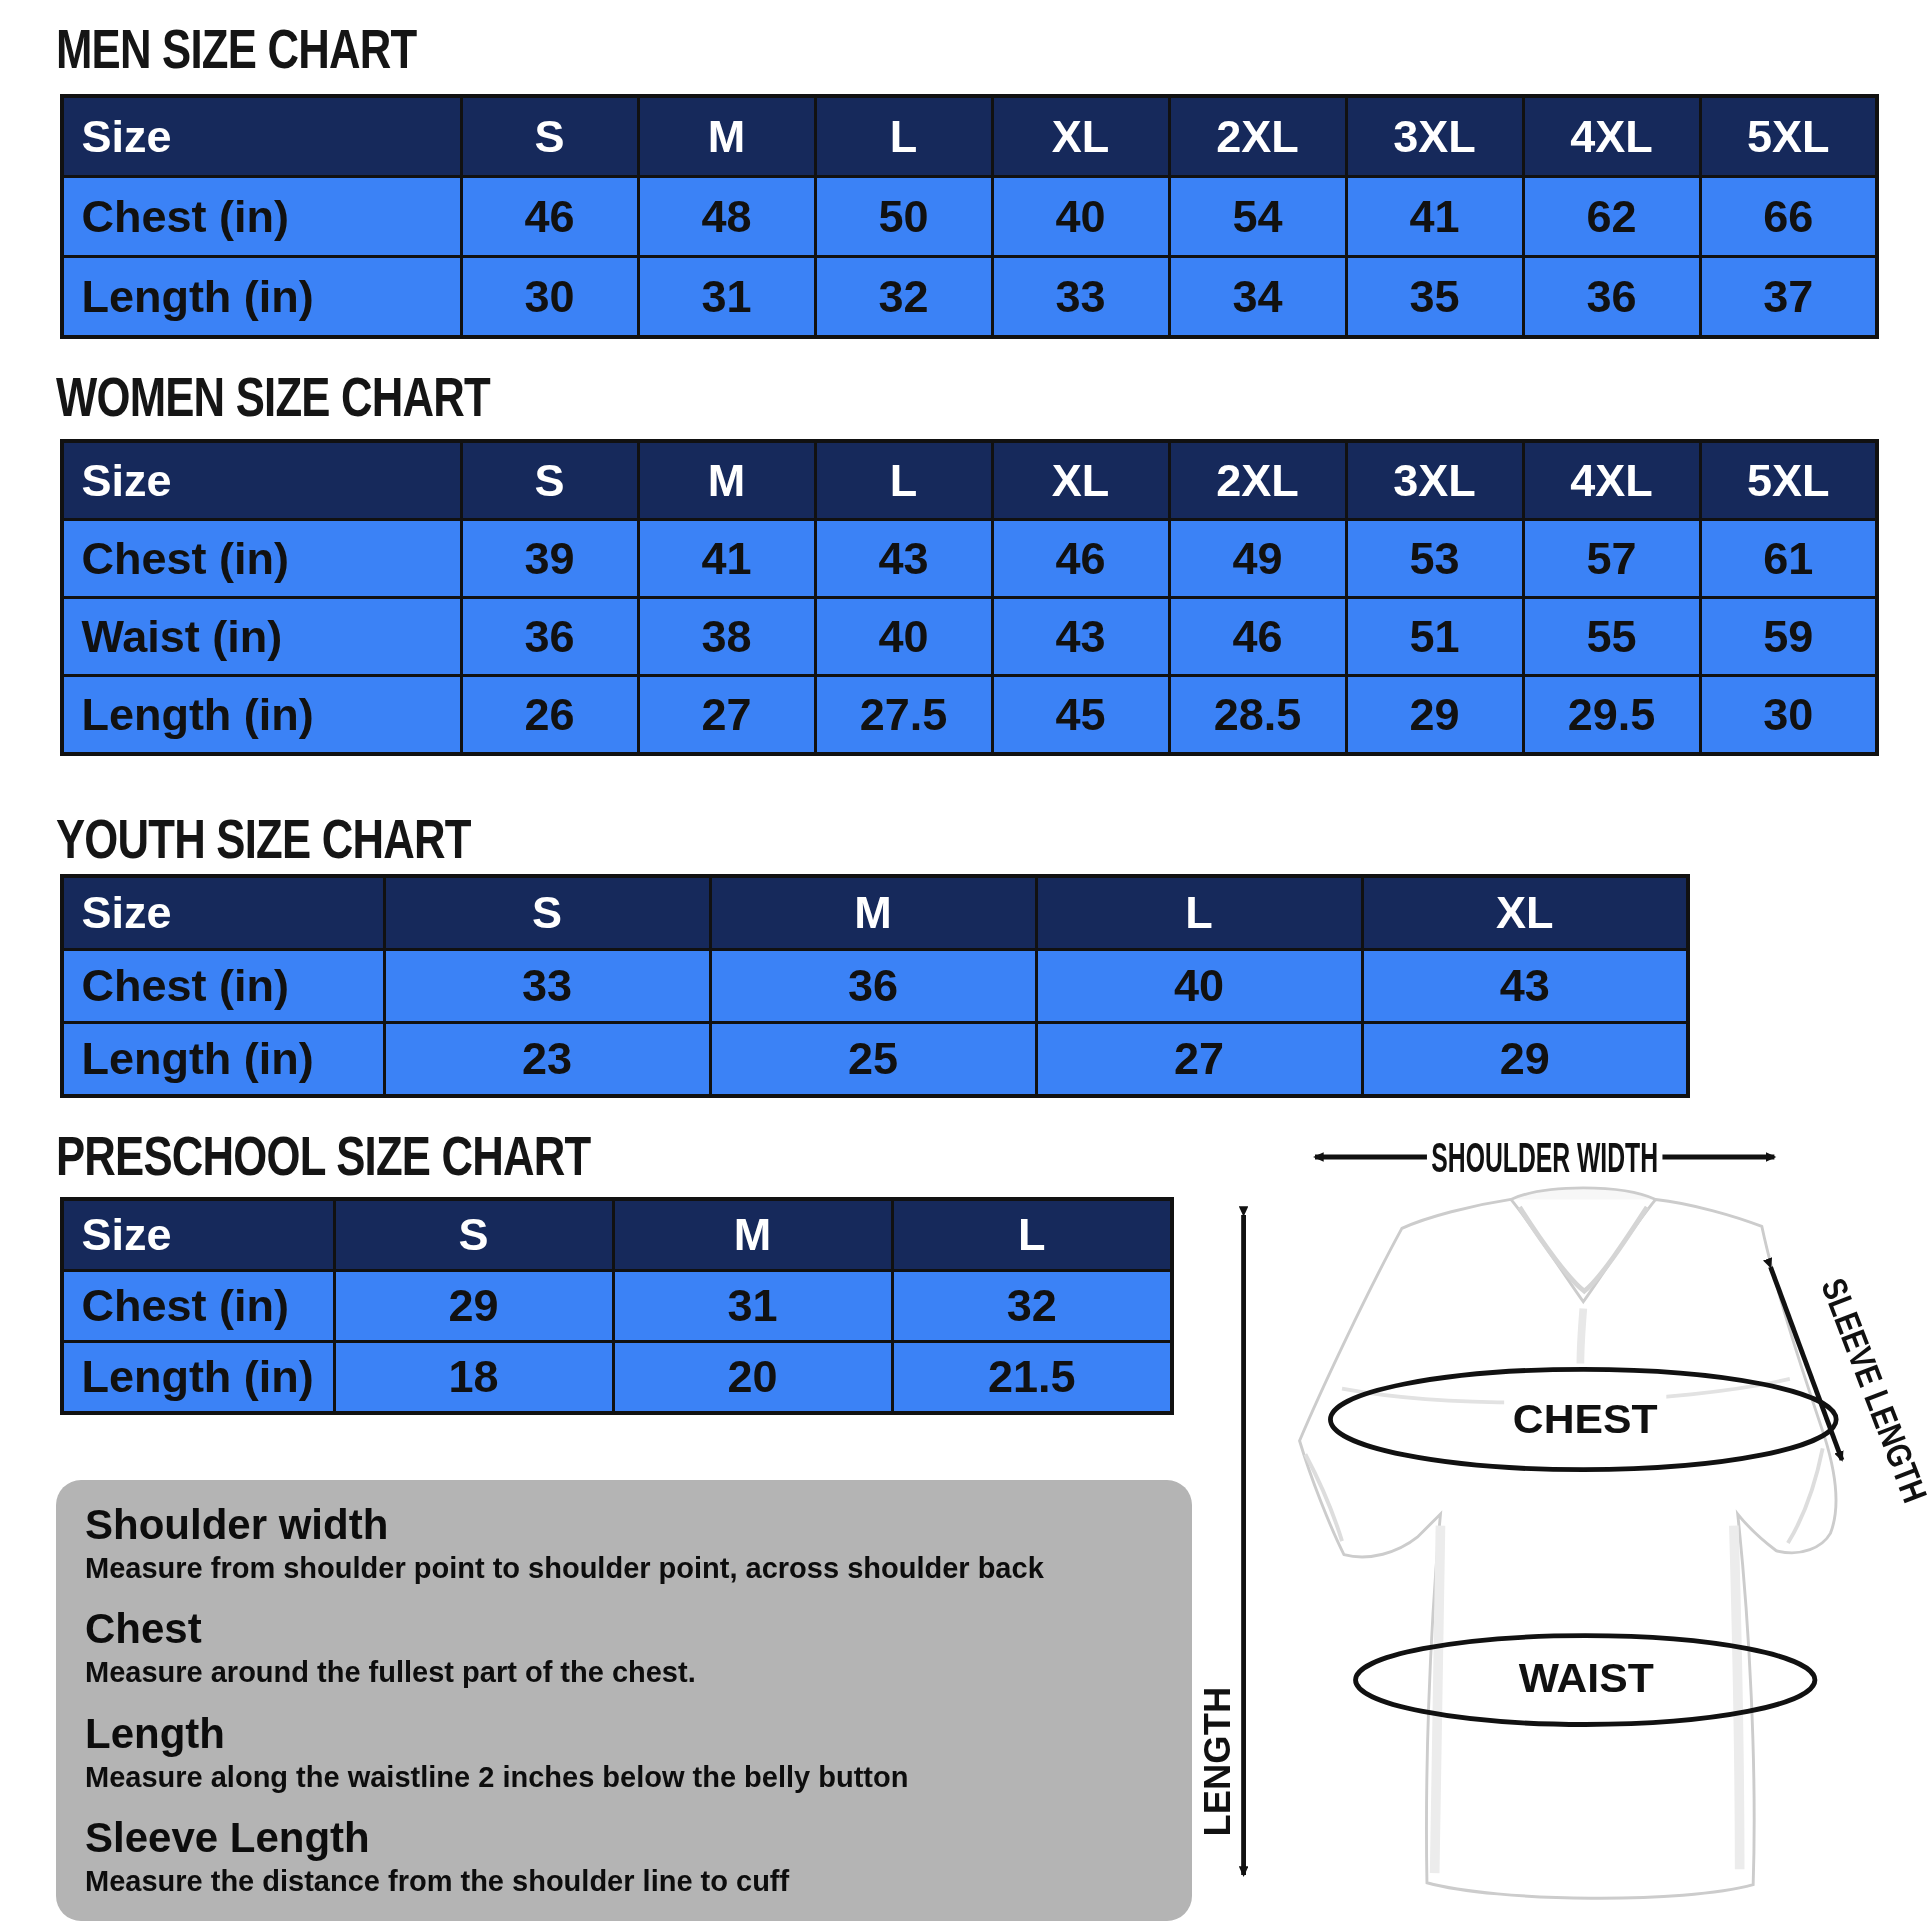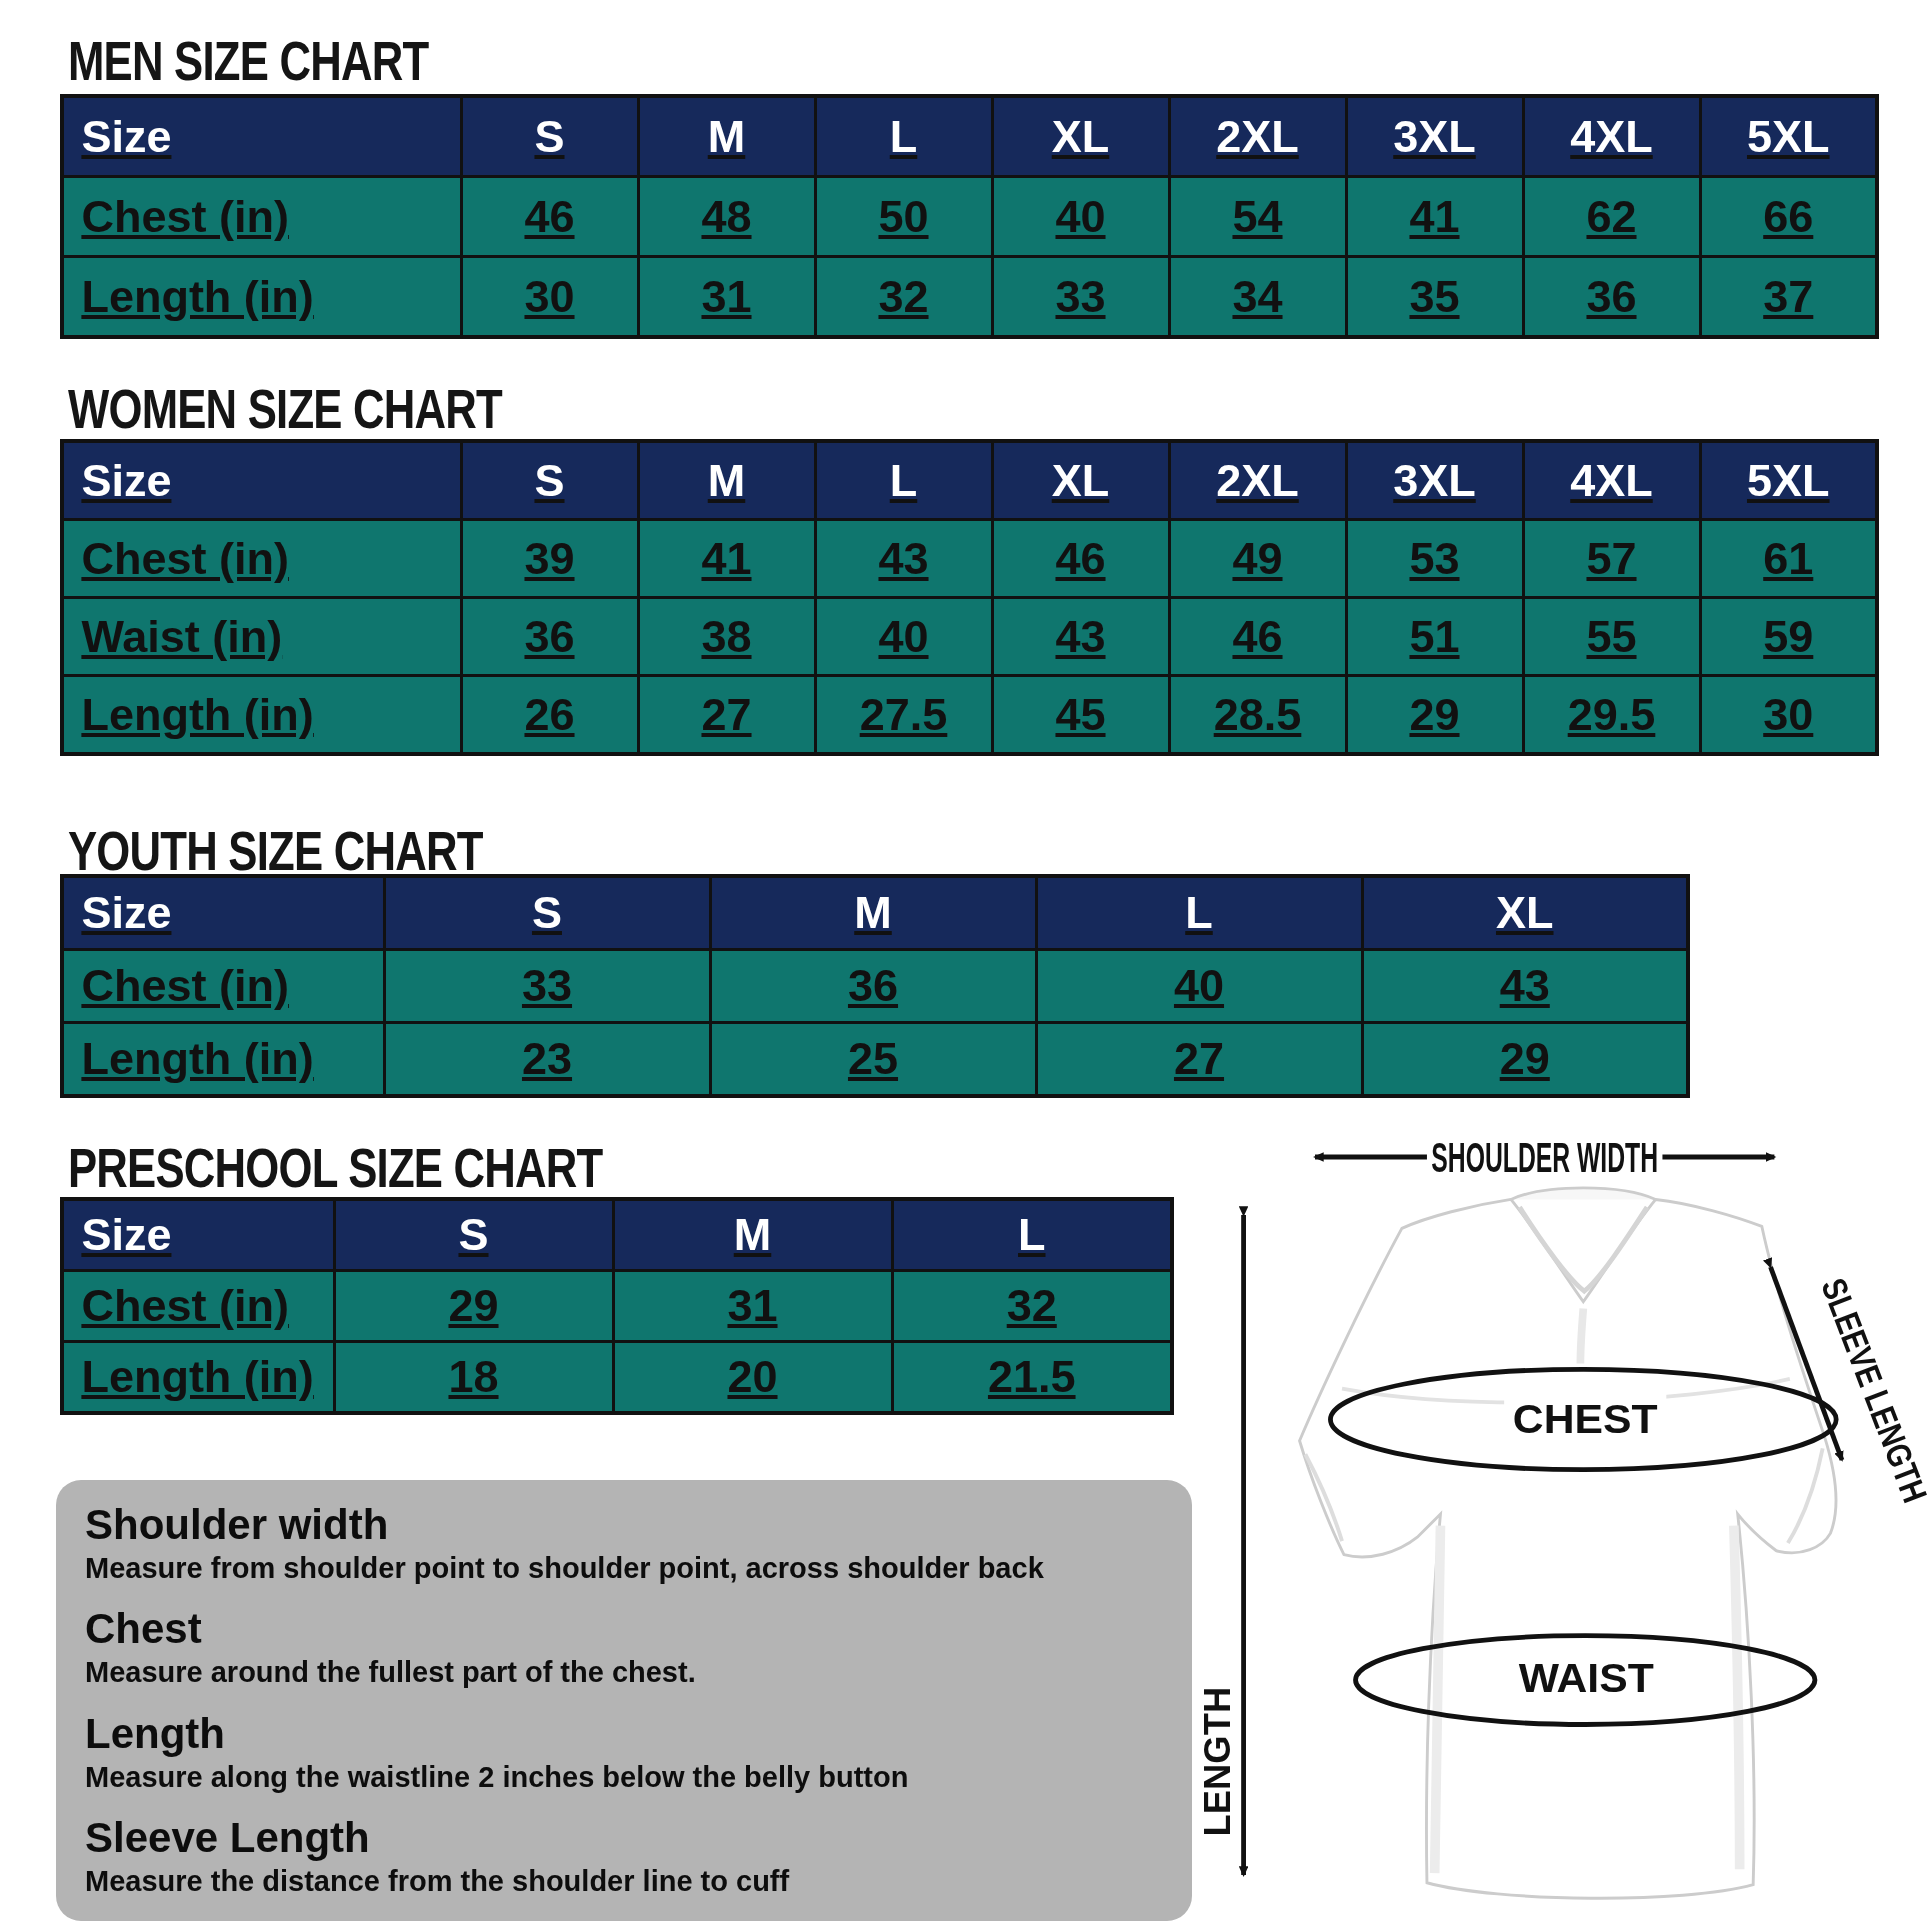--- a/index.html
+++ b/index.html
@@ -1,27 +1,27 @@
 <!DOCTYPE html>
 <html><head>
 <meta charset="utf-8">
 <style>
   html,body{margin:0;padding:0;background:#ffffff;}
   #canvas{position:relative;width:1931px;height:1931px;background:#ffffff;
           font-family:"Liberation Sans",sans-serif;color:#111;overflow:hidden;}
 
   
-  .chart-title{position:absolute;margin:12px;font-size:56px;font-weight:bold;color:#151515;
+  .chart-title{position:absolute;margin:0;font-size:56px;font-weight:bold;color:#151515;
                white-space:nowrap;line-height:1;}
   .chart-title .squeeze{display:inline-block;transform:scaleX(0.78);transform-origin:0 50%;
                letter-spacing:-1px;}
 
   
   table.size-table{position:absolute;border-collapse:collapse;table-layout:fixed;
-                   background:#0f766e;border:4.8px solid #111;text-decoration:underline;}
+                   background:#3b82f6;border:4.8px solid #111;}
   table.size-table th,table.size-table td{border:3.9px solid #111;padding:0;
                    font-weight:bold;font-size:45px;text-align:center;color:#111;
                    overflow:hidden;white-space:nowrap;}
   table.size-table thead th{background:#16295b;color:#ffffff;}
   table.size-table .label-col{text-align:left;padding-left:17.4px;}
   #men-table th,#men-table td{height:77px;}
   #women-table th,#women-table td{height:75px;}
   #youth-table th,#youth-table td{height:70px;}
   #preschool-table th,#preschool-table td{height:68px;}
 

